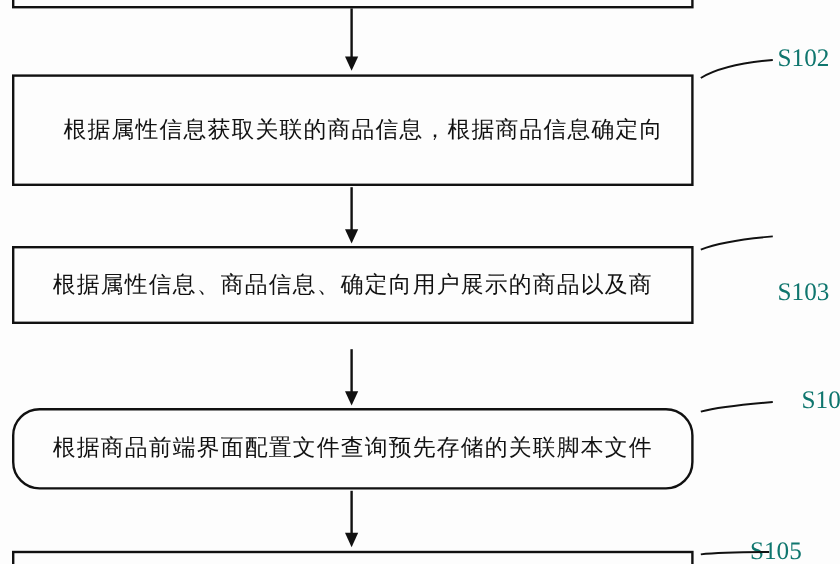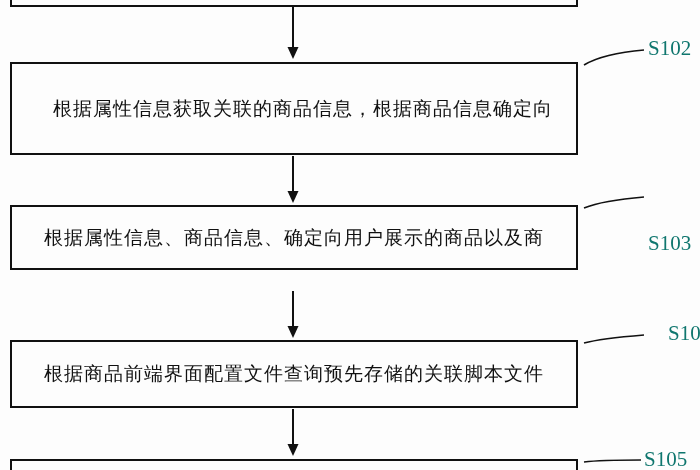--- a/index.html
+++ b/index.html
@@ -85,30 +85,30 @@
   <div class="partial-box" style="top: -41px; height: 48px;"></div>
 
   <div class="flow-box" style="top: 62px; height: 93px; padding-left: 18px;">
     <span class="line">根据属性信息获取关联的商品信息，根据商品信息确定向</span>
   </div>
 
   <div class="flow-box" style="top: 205px; height: 65px;">
     <span class="line">根据属性信息、商品信息、确定向用户展示的商品以及商</span>
   </div>
 
-  <div class="flow-box" style="top: 340px; height: 68px;">
+  <div class="flow-box" style="top: 340px; height: 68px; border-radius: 23px;">
     <span class="line">根据商品前端界面配置文件查询预先存储的关联脚本文件</span>
   </div>
 
   <div class="partial-box" style="top: 459px; height: 60px;"></div>
 
   <div class="step-label" style="left: 648px; top: 36px;">S102</div>
   <div class="step-label" style="left: 648px; top: 183px; margin-top: 48px;">S103</div>
   <div class="step-label" style="left: 668px; top: 321px;">S104</div>
-  <div class="step-label" style="left: 644px; top: 447px;">S105</div>
+  <div class="step-label" style="left: 625px; top: 447px;">S105</div>
 
   <svg class="overlay" viewBox="0 0 700 470" xmlns="http://www.w3.org/2000/svg">
 
     <g>
       <line class="ink-line" x1="293" y1="7" x2="293" y2="49"></line>
       <polygon class="ink-fill" points="287.5,47 298.5,47 293,59"></polygon>
     </g>
 
     <g>
       <line class="ink-line" x1="293" y1="156" x2="293" y2="193"></line>

